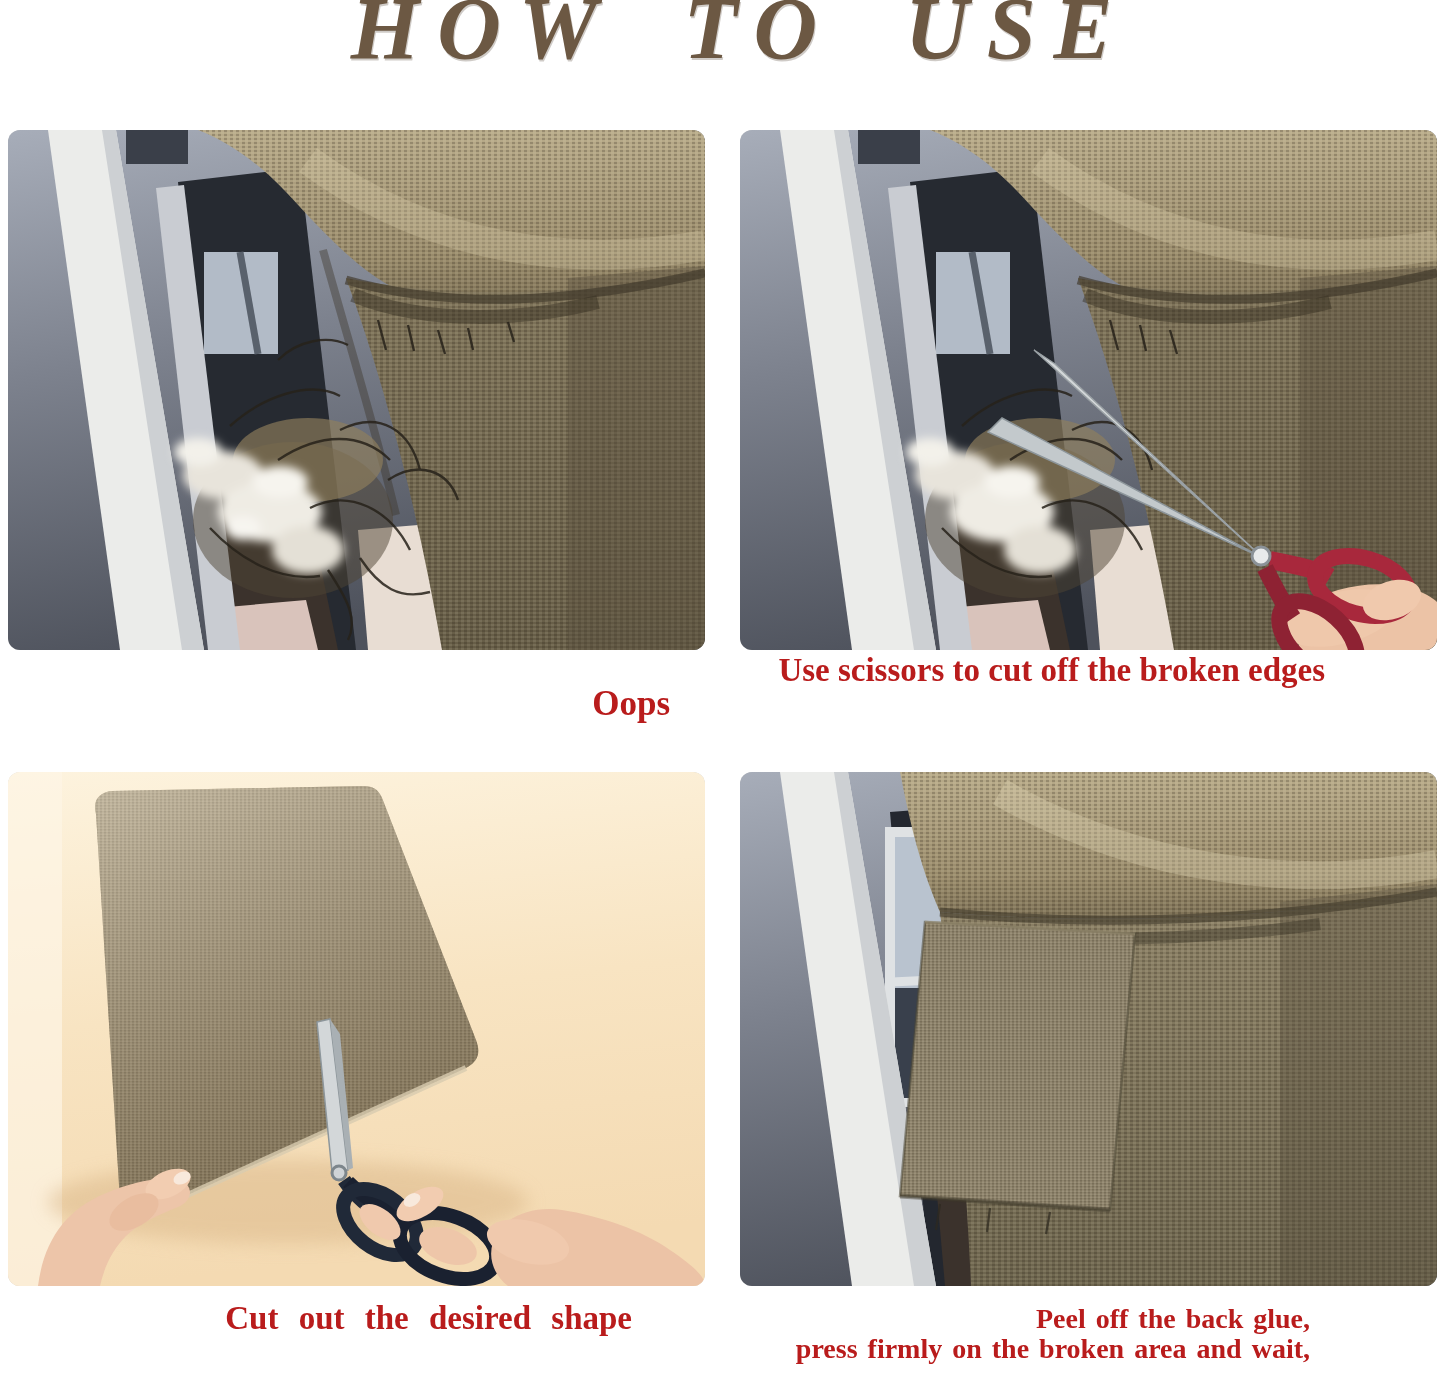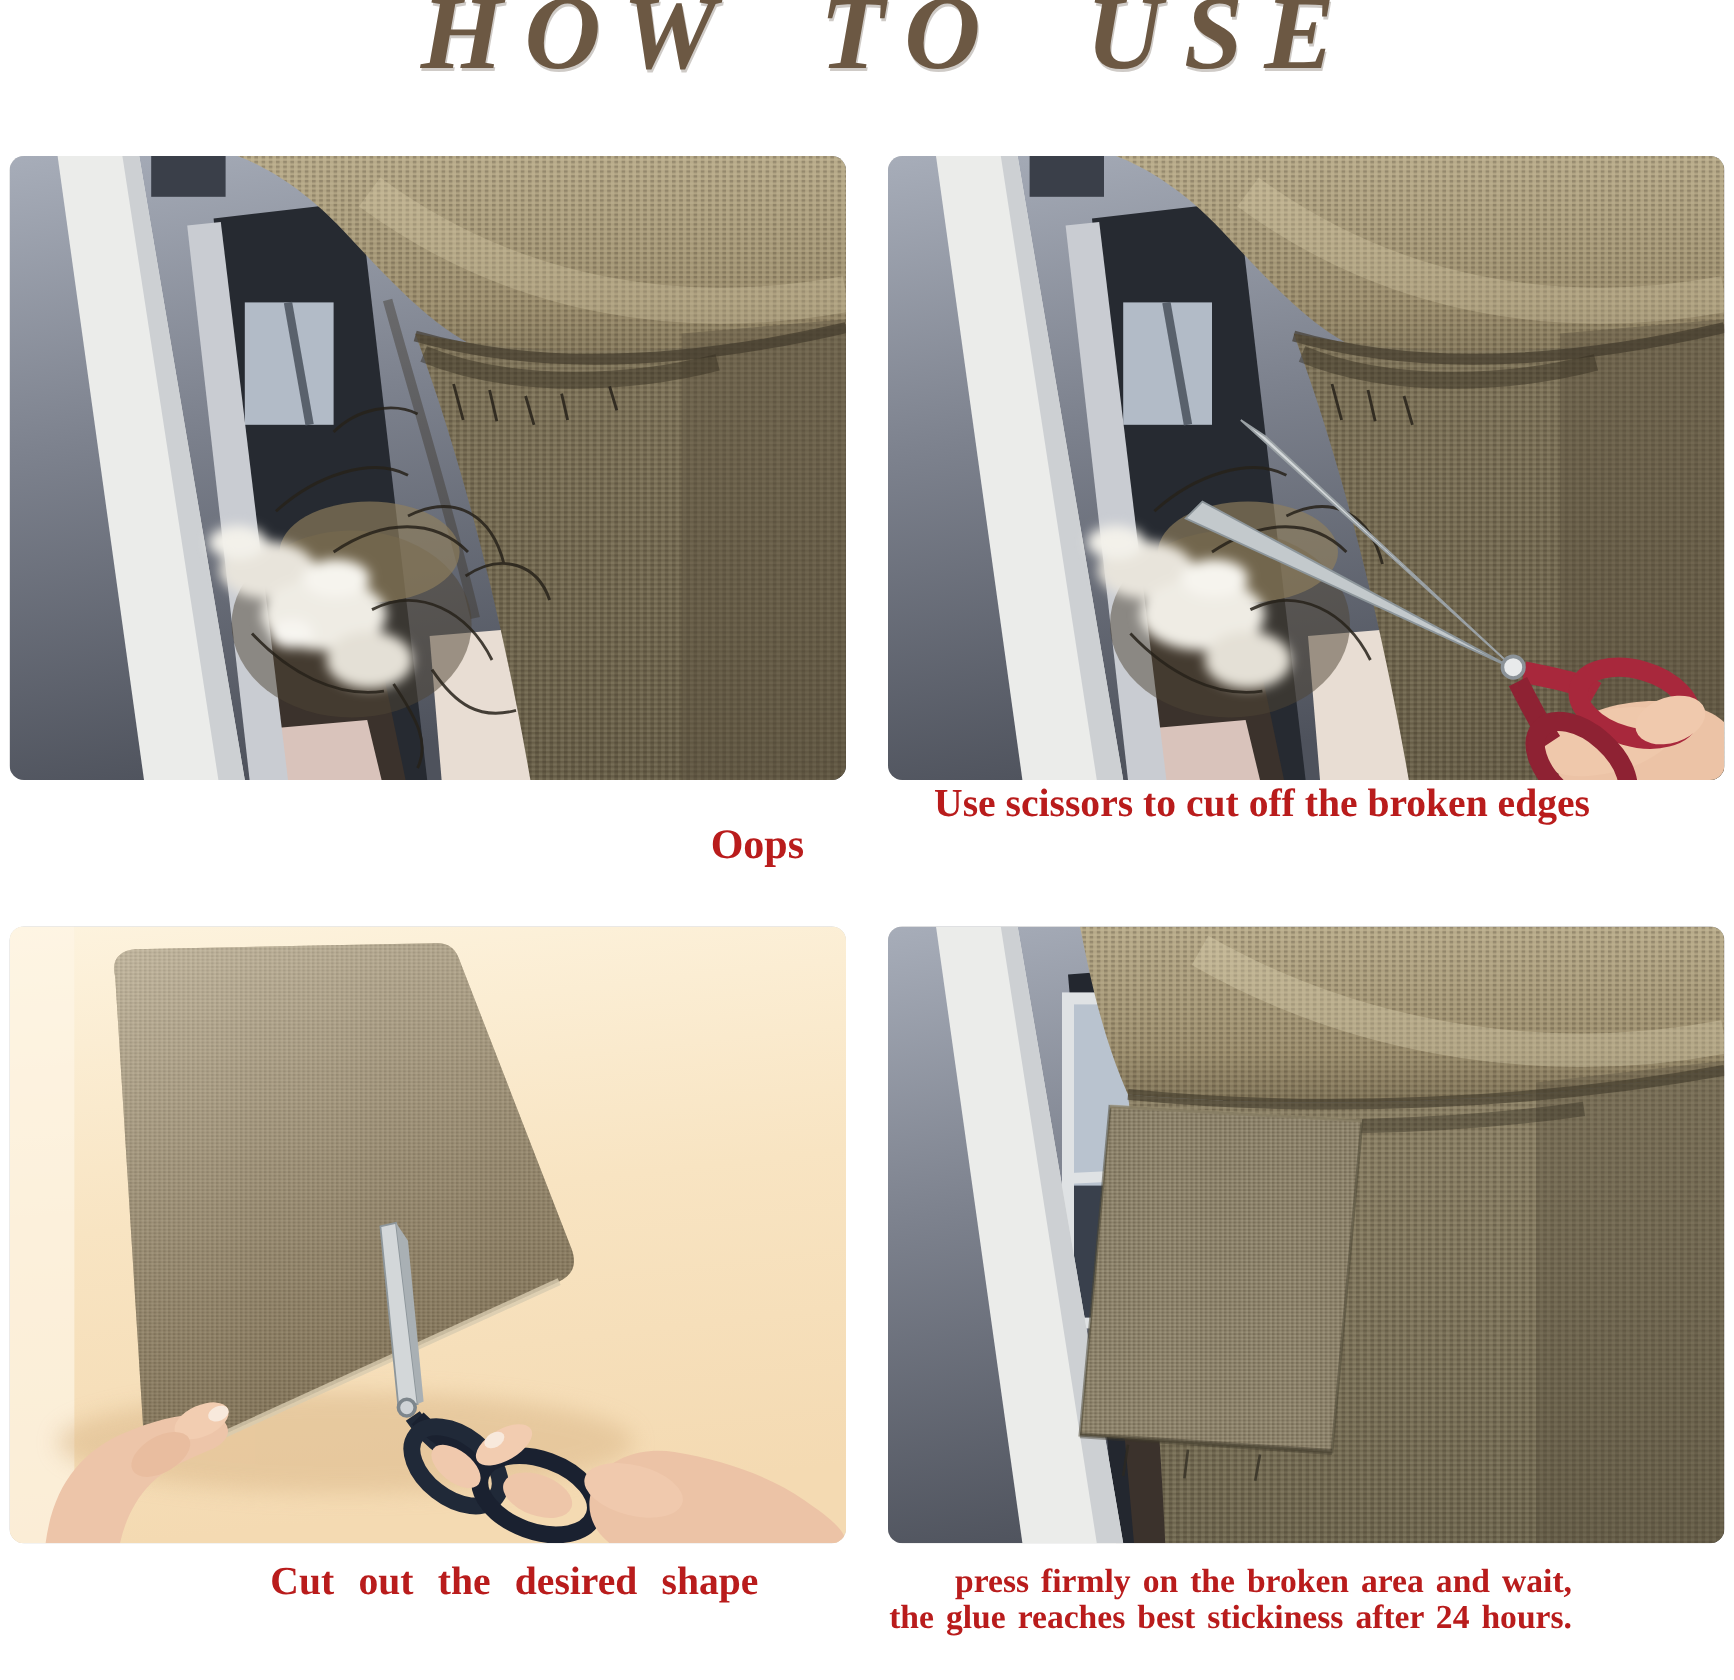--- a/index.html
+++ b/index.html
@@ -270,17 +270,17 @@
   <div class="cap cap1">
     <span>Oops</span>
   </div>
   <div class="cap cap2">
     <span>Use scissors to cut off the broken edges</span>
   </div>
   <div class="cap cap3">
     <span>Cut out the desired shape</span>
   </div>
   <div class="cap cap4">
+    <span>Peel off the back glue,</span>
     <span>press firmly on the broken area and wait,</span>
-    <span>the glue reaches best stickiness after 24 hours.</span>
   </div>
 
 </div>
 
 </body></html>

